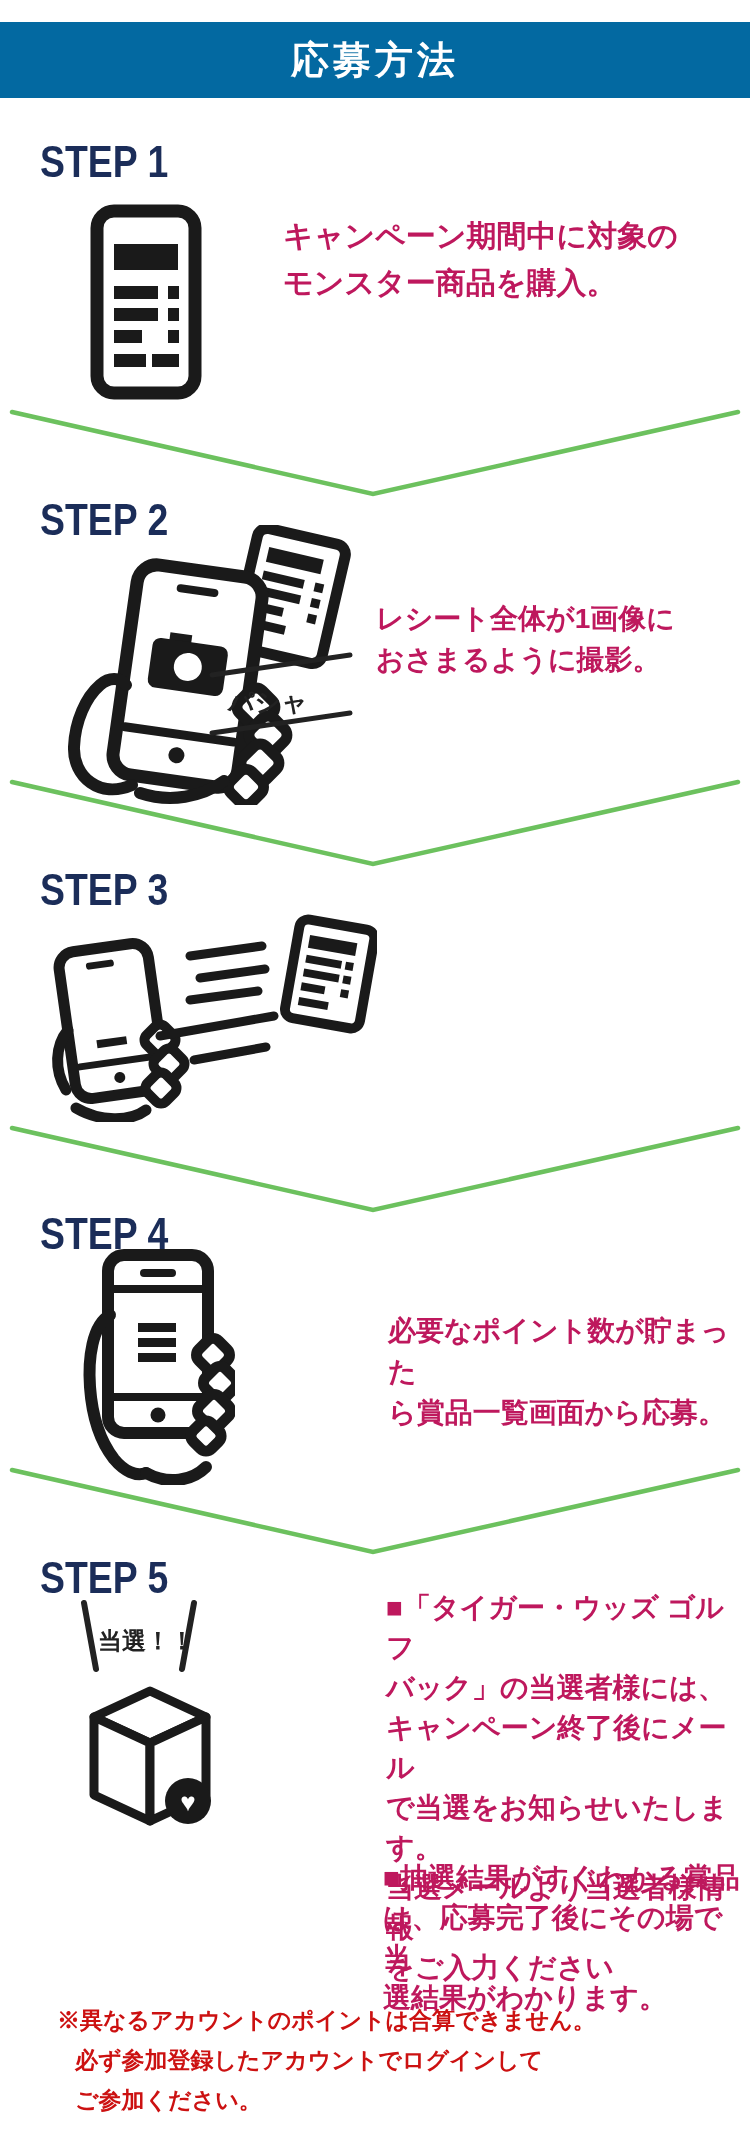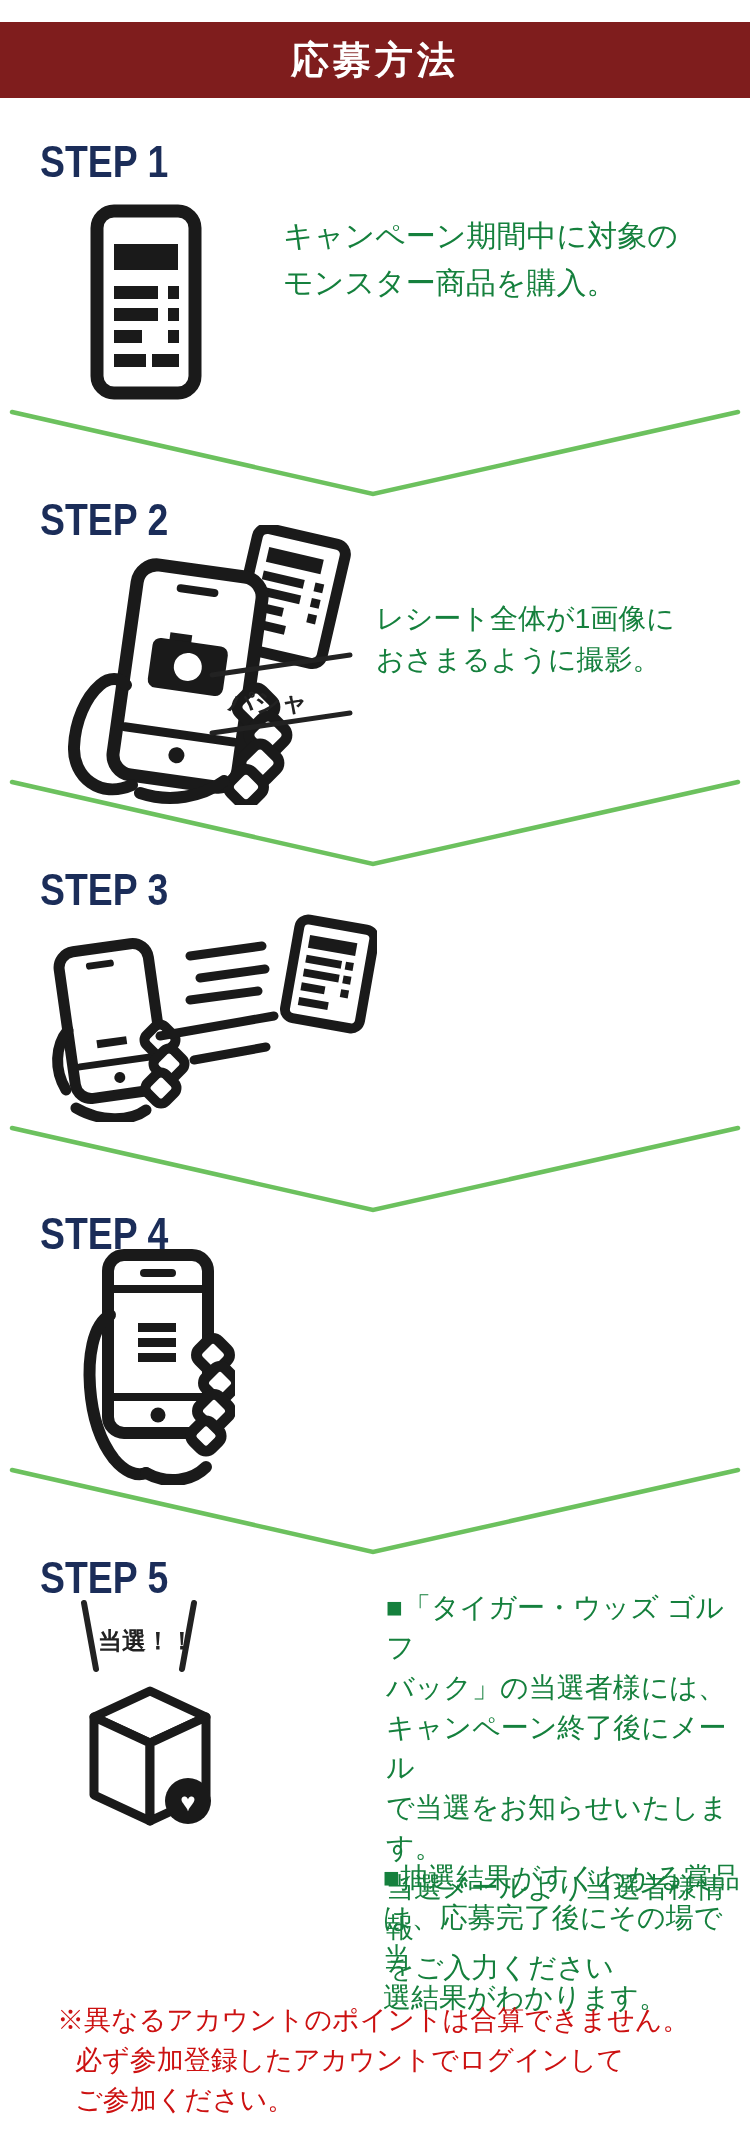--- a/index.html
+++ b/index.html
@@ -1,40 +1,40 @@
 <!DOCTYPE html>
 <html><head>
 <meta charset="utf-8">
 <style>
   html,body{margin:0;padding:0;background:#ffffff;}
   body{font-family:"Liberation Sans",sans-serif;}
   #page{position:relative;width:750px;height:2140px;background:#ffffff;overflow:hidden;margin:0 auto;}
 
-  .header{position:absolute;left:0;top:22px;width:750px;height:76px;background:#7f1d1d;
+  .header{position:absolute;left:0;top:22px;width:750px;height:76px;background:#0369a1;
           display:flex;align-items:center;justify-content:center;}
   .header-title{color:#ffffff;font-size:38px;font-weight:800;letter-spacing:4px;}
 
   .step-label{position:absolute;font-size:44px;line-height:1;font-weight:800;color:#1b2d59;
               transform:scaleX(0.85);transform-origin:0 50%;white-space:nowrap;letter-spacing:0px;}
 
-  .step-text{position:absolute;font-size:28px;font-weight:400;color:#15803d;
+  .step-text{position:absolute;font-size:28px;font-weight:700;color:#be185d;
              line-height:41px;white-space:pre-line;}
   .step-text.big{font-size:30px;line-height:47px;}
 
   .chevron{position:absolute;left:0;width:750px;height:90px;}
 
   .icon{position:absolute;}
   .oline{fill:#ffffff;stroke:#1a1a1a;stroke-linejoin:round;}
   .fillb{fill:#1a1a1a;stroke:none;}
   .ln{stroke:#1a1a1a;stroke-linecap:round;fill:none;}
   .ln2{stroke:#222222;stroke-linecap:round;fill:none;}
   svg text{font-family:"Liberation Sans",sans-serif;font-weight:600;fill:#222222;}
 
-  .note{position:absolute;left:57px;top:2000px;width:660px;color:#cc1111;font-size:27px;
-        font-weight:400;line-height:40px;white-space:pre-line;padding-left:18px;text-indent:-18px;}
+  .note{position:absolute;left:57px;top:2000px;width:660px;color:#cc1111;font-size:23px;
+        font-weight:700;line-height:40px;white-space:pre-line;padding-left:18px;text-indent:-18px;}
 </style>
 </head>
 <body>
 
 <div id="page">
 
   <div class="header">
     <span class="header-title">応募方法</span>
   </div>
 
@@ -172,20 +172,22 @@
     <g>
       <path d="M30,70 C12,80 8,114 10,142 C12,170 20,196 34,214 C44,226 56,232 66,228" class="ln" stroke-width="12"></path>
       <rect x="-14" y="-14" width="28" height="28" rx="8" transform="translate(133 110) rotate(45)" class="oline" stroke-width="11"></rect>
       <rect x="-14" y="-14" width="28" height="28" rx="8" transform="translate(140 138) rotate(45)" class="oline" stroke-width="11"></rect>
       <rect x="-14" y="-14" width="28" height="28" rx="8" transform="translate(134 166) rotate(45)" class="oline" stroke-width="11"></rect>
       <rect x="-13" y="-13" width="26" height="26" rx="8" transform="translate(126 191) rotate(45)" class="oline" stroke-width="11"></rect>
       <path d="M66,228 C88,240 112,236 126,222" class="ln" stroke-width="12"></path>
     </g>
   </svg>
 
+  <div class="step-text" style="left:388px;top:1310px">必要なポイント数が貯まった
+ら賞品一覧画面から応募。</div>
 
   <svg class="chevron" style="top:1466px" viewBox="0 0 750 90" preserveAspectRatio="none">
     <polyline points="12,4 373,86 738,4" fill="none" stroke="#6cc15e" stroke-width="4.5" stroke-linecap="round"></polyline>
   </svg>
 
   <div class="step-label" style="left:40px;top:1556px">STEP 5</div>
 
   <svg class="icon" style="left:58px;top:1585px" width="165" height="255" viewBox="0 0 165 255">
     <g>
       <line x1="26" y1="18" x2="38" y2="84" class="ln2" stroke-width="6"></line>

